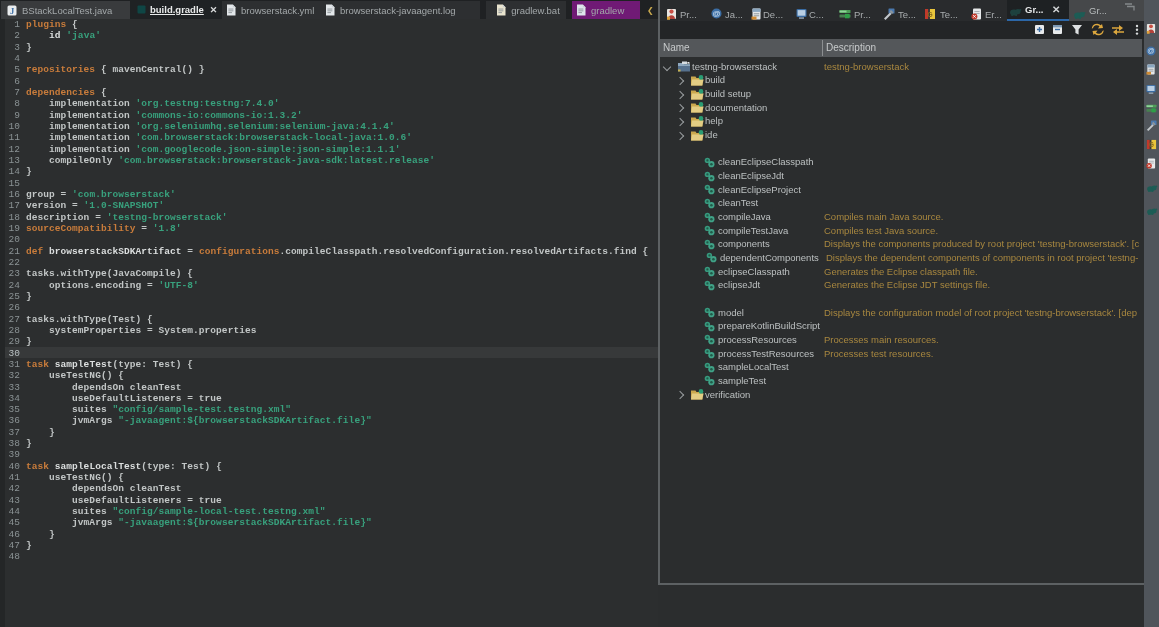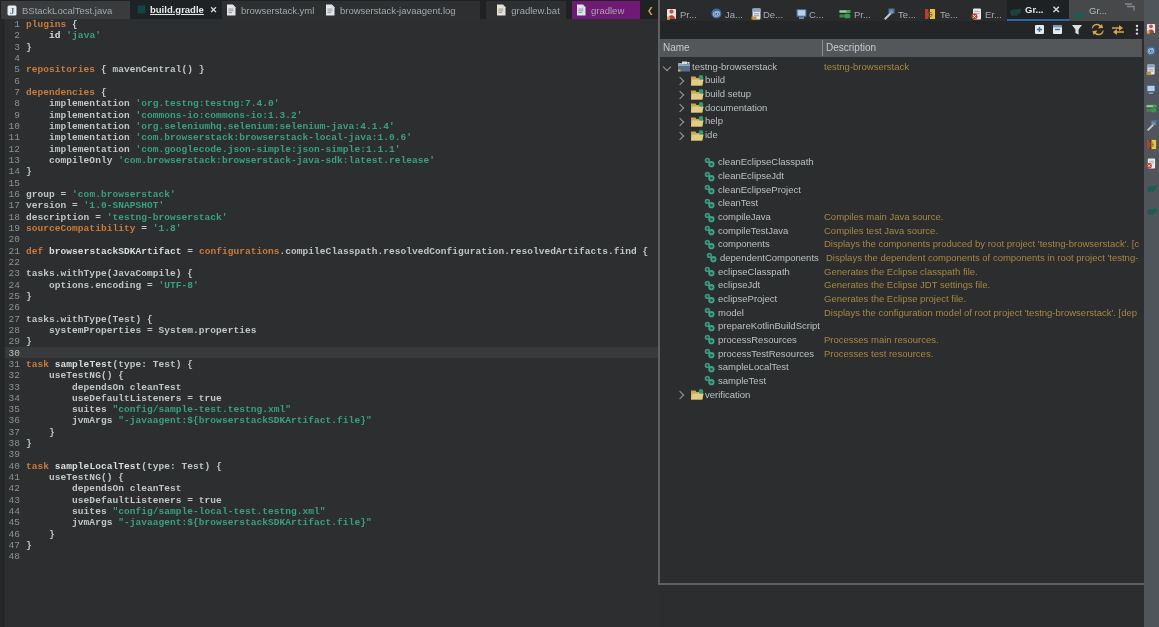--- a/index.html
+++ b/index.html
@@ -498,30 +498,20 @@
 <div class="trow" style="left:0;top:221.3px;width:482px;">
         <div style="position:absolute;left:44px;top:1.5px;"><svg width="11" height="11" viewBox="0 0 11 11">
             <circle cx="3.4" cy="3.4" r="2.7" fill="#37997e"></circle>
             <circle cx="3.4" cy="3.4" r="1.1" fill="#215a49"></circle>
             <circle cx="7.4" cy="7.2" r="3.1" fill="#40a287"></circle>
             <circle cx="7.4" cy="7.2" r="1.3" fill="#215a49"></circle>
           </svg></div>
         <span style="position:absolute;left:58px;top:1px;">eclipseJdt</span>
         <span class="desc" style="left:164px;width:316px;top:1px;">Generates the Eclipse JDT settings file.</span>
       </div>
-<div class="trow" style="left:0;top:234.9px;width:482px;">
-        <div style="position:absolute;left:44px;top:1.5px;"><svg width="11" height="11" viewBox="0 0 11 11">
-            <circle cx="3.4" cy="3.4" r="2.7" fill="#37997e"></circle>
-            <circle cx="3.4" cy="3.4" r="1.1" fill="#215a49"></circle>
-            <circle cx="7.4" cy="7.2" r="3.1" fill="#40a287"></circle>
-            <circle cx="7.4" cy="7.2" r="1.3" fill="#215a49"></circle>
-          </svg></div>
-        <span style="position:absolute;left:58px;top:1px;">eclipseProject</span>
-        <span class="desc" style="left:164px;width:316px;top:1px;">Generates the Eclipse project file.</span>
-      </div>
 <div class="trow" style="left:0;top:248.6px;width:482px;">
         <div style="position:absolute;left:44px;top:1.5px;"><svg width="11" height="11" viewBox="0 0 11 11">
             <circle cx="3.4" cy="3.4" r="2.7" fill="#37997e"></circle>
             <circle cx="3.4" cy="3.4" r="1.1" fill="#215a49"></circle>
             <circle cx="7.4" cy="7.2" r="3.1" fill="#40a287"></circle>
             <circle cx="7.4" cy="7.2" r="1.3" fill="#215a49"></circle>
           </svg></div>
         <span style="position:absolute;left:58px;top:1px;">model</span>
         <span class="desc" style="left:164px;width:316px;top:1px;">Displays the configuration model of root project 'testng-browserstack'. [dep</span>
       </div>

